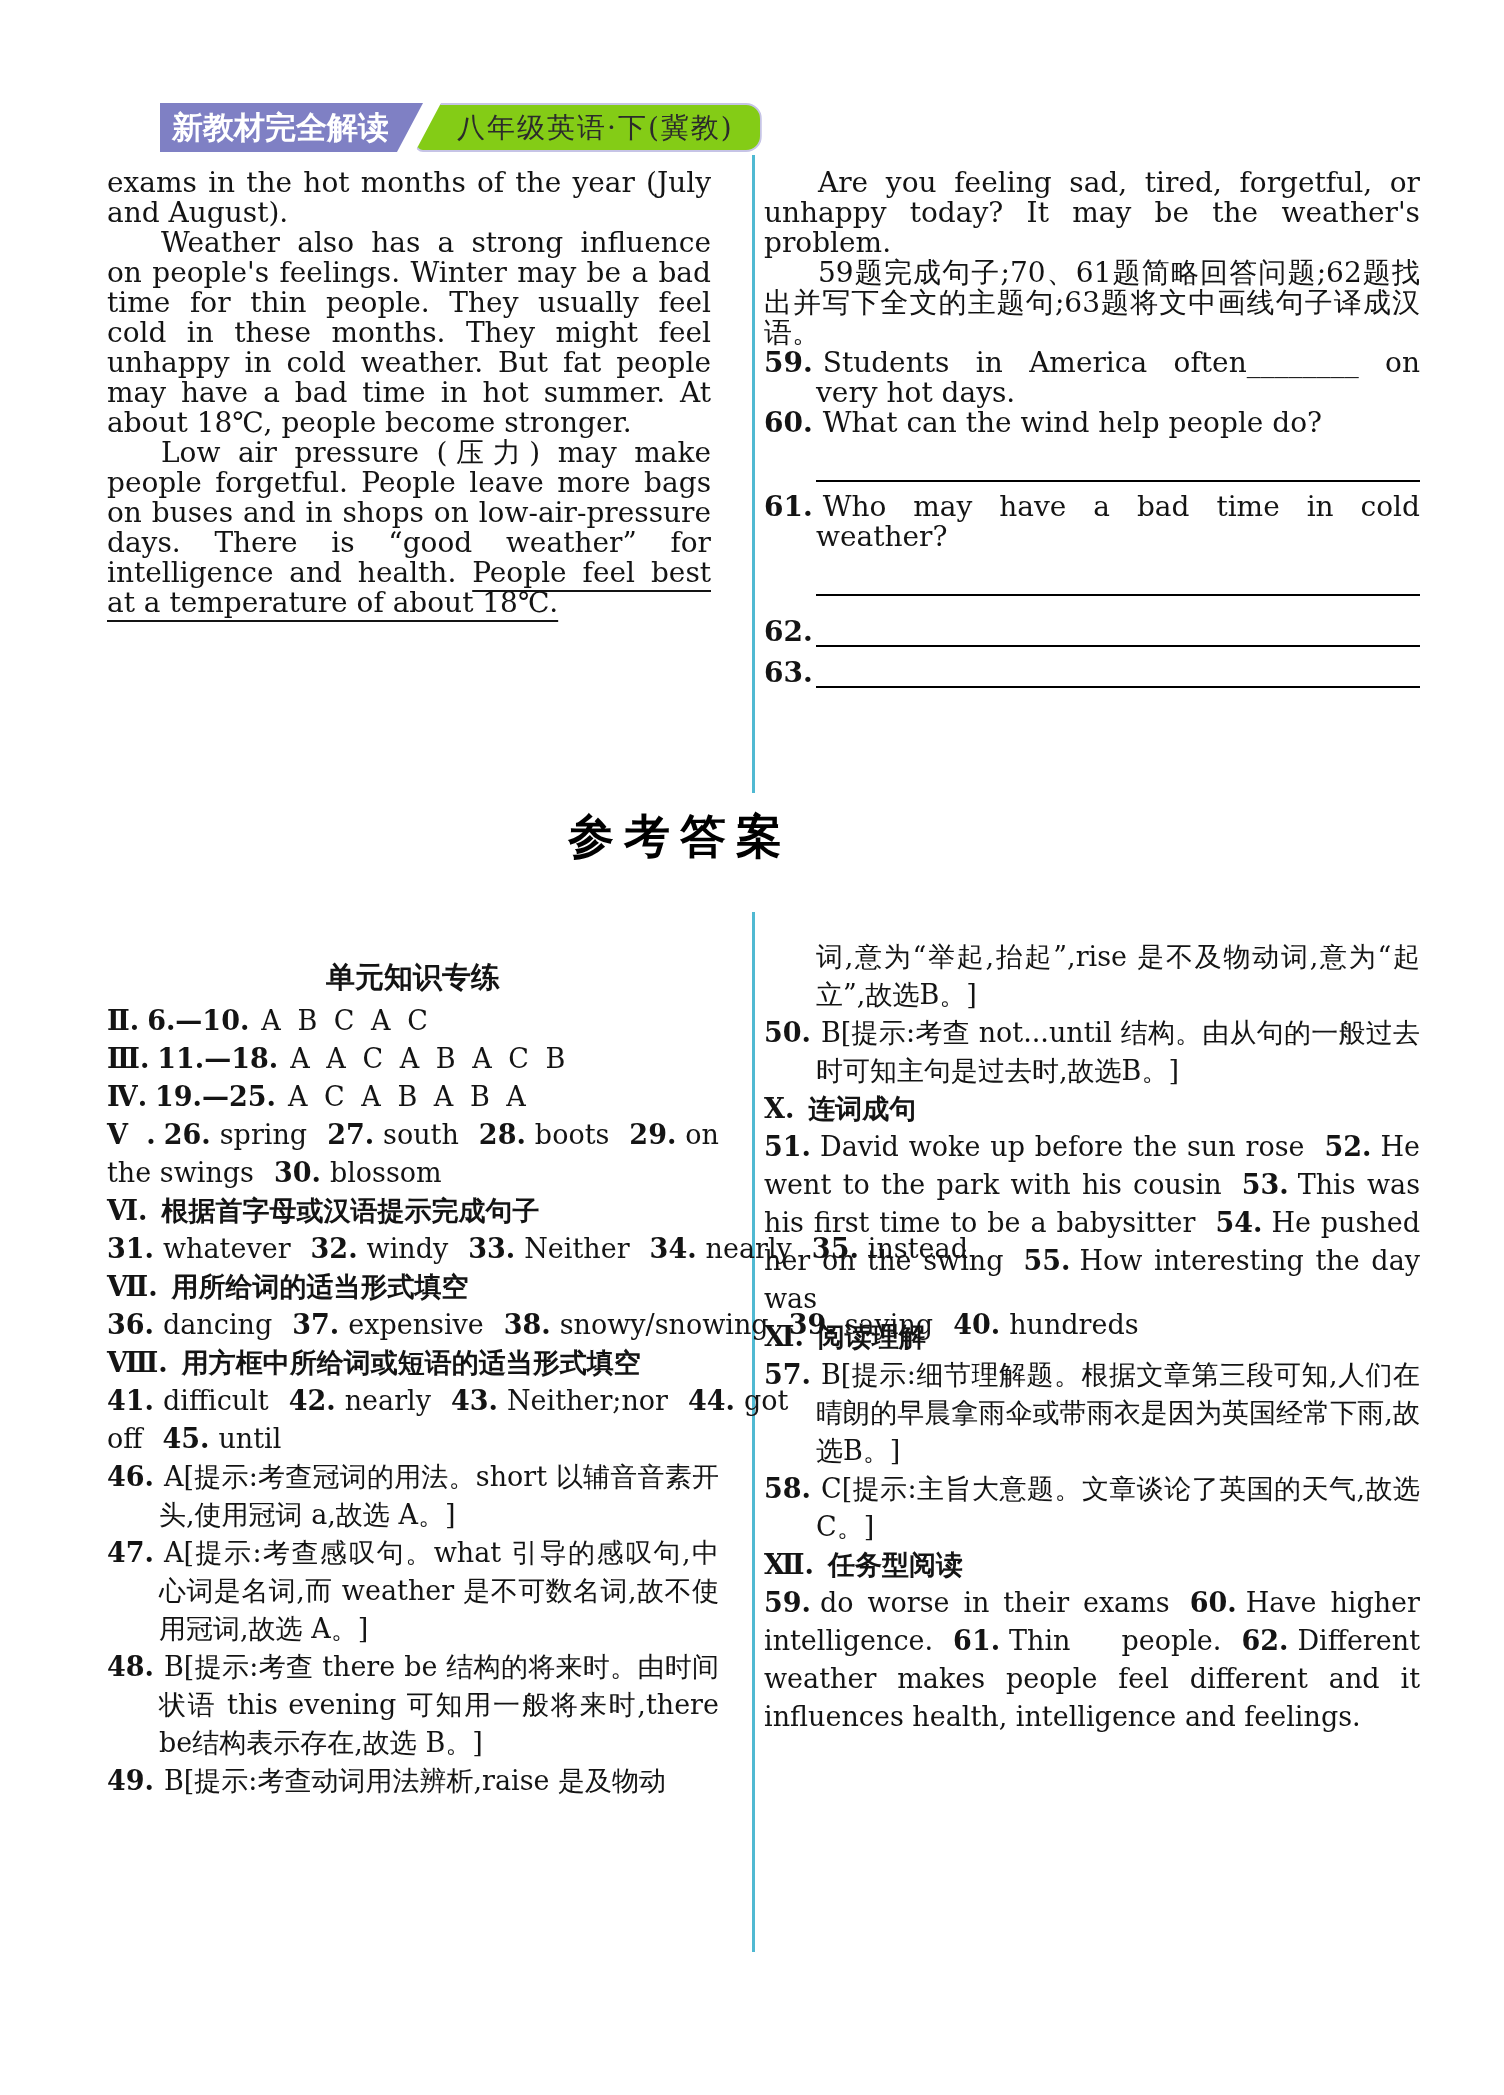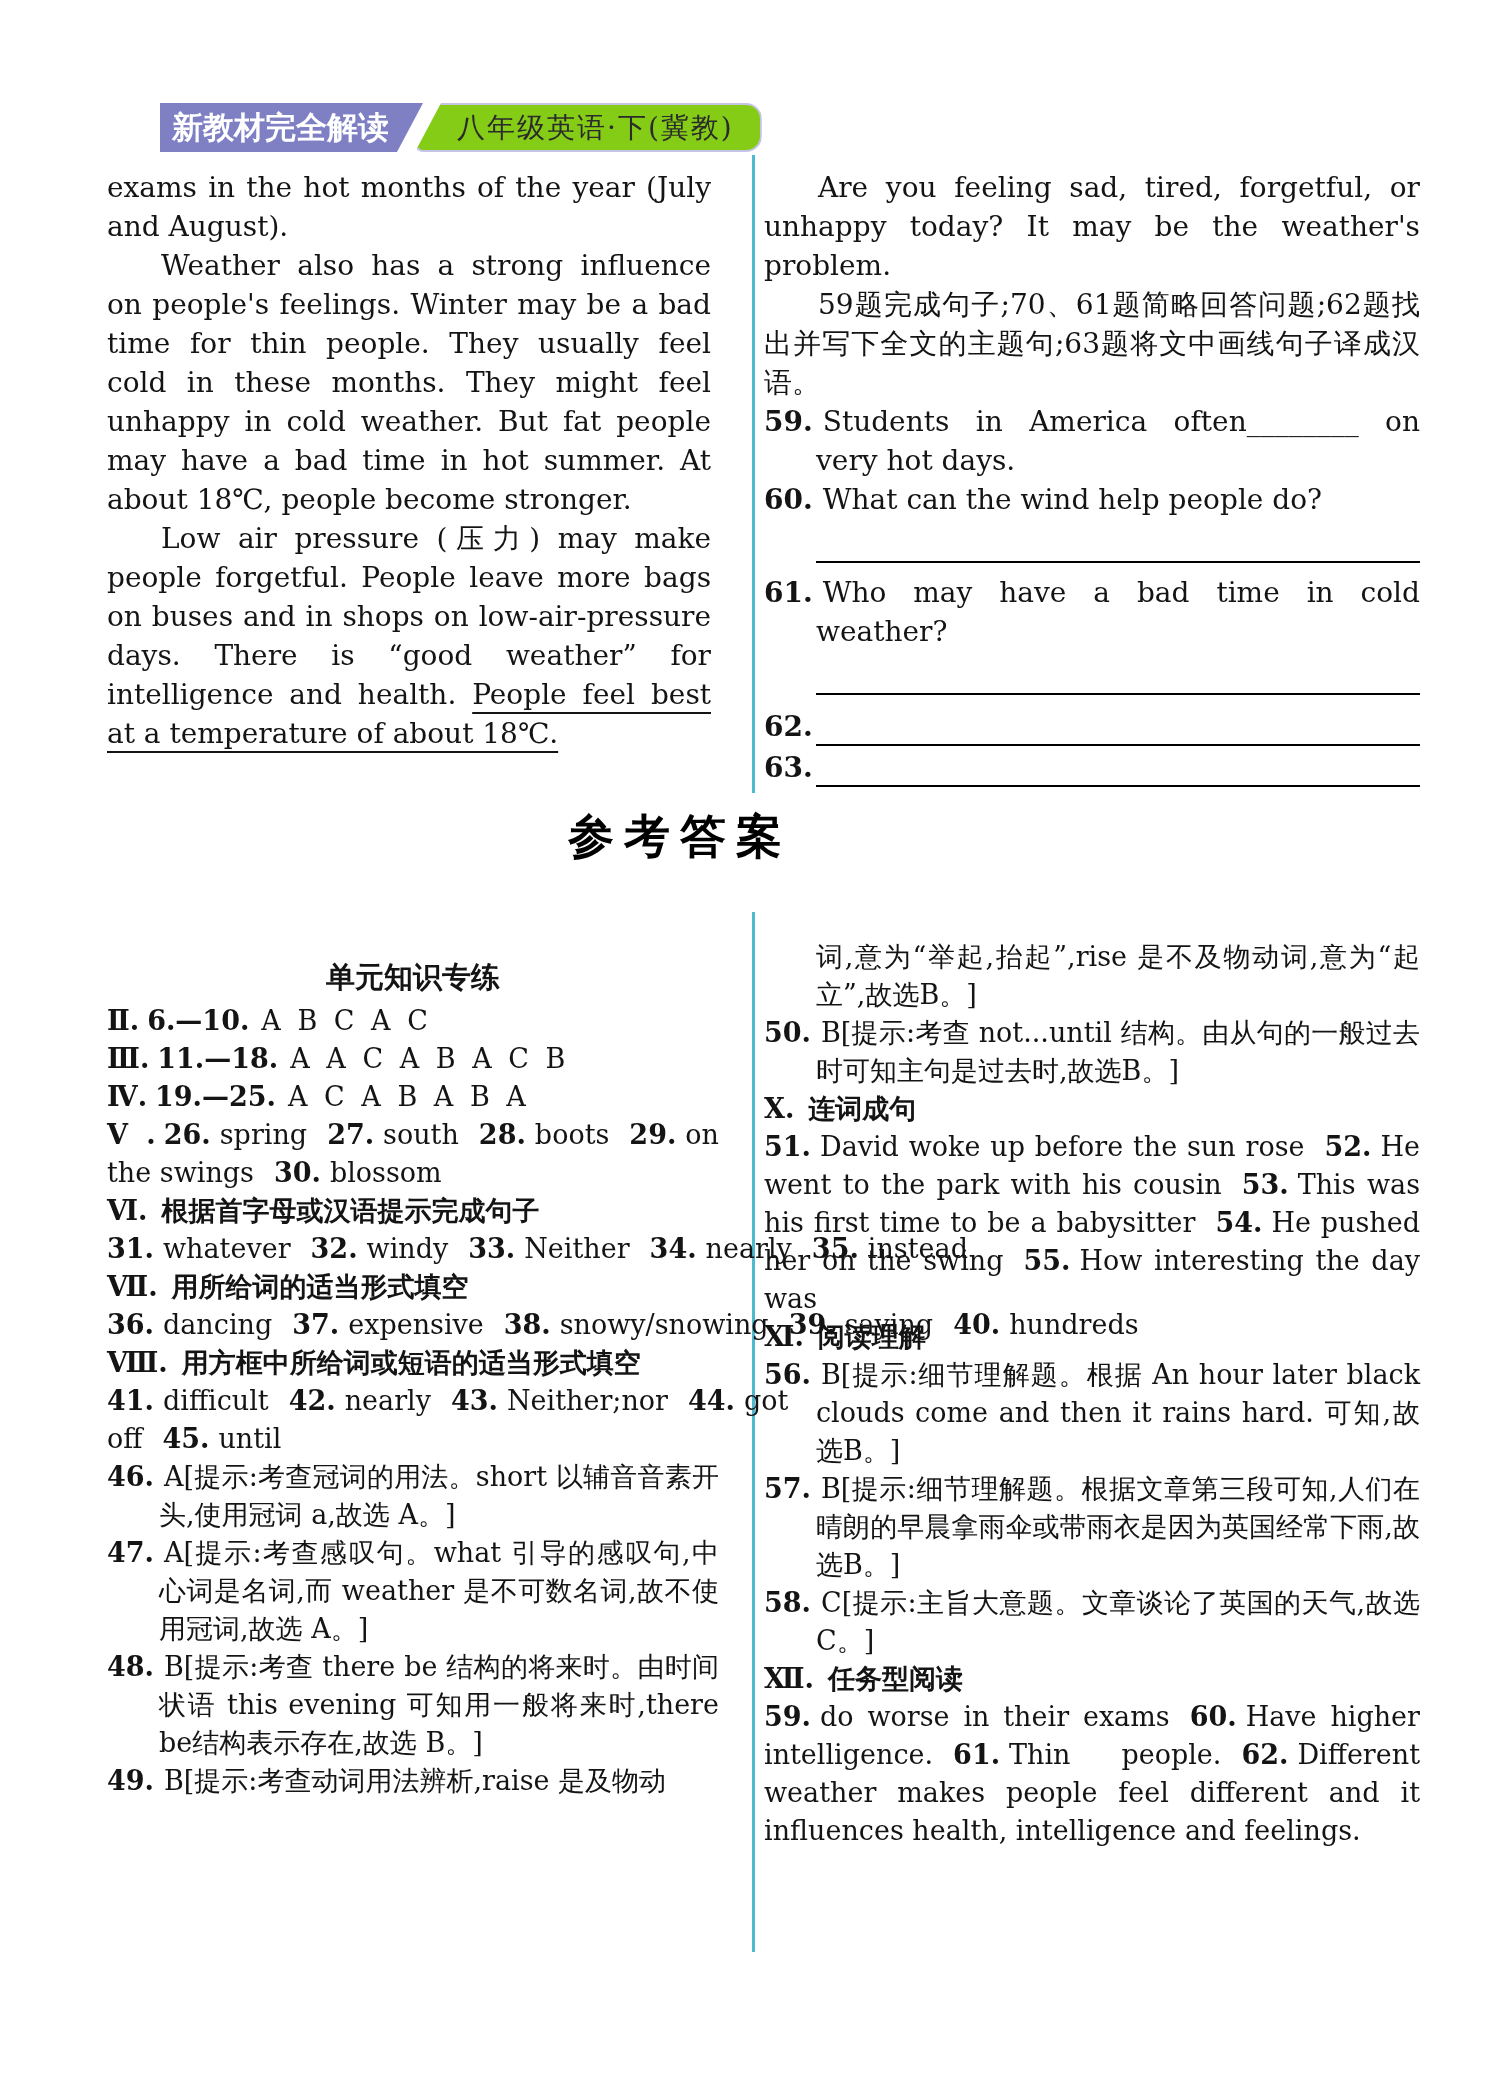--- a/index.html
+++ b/index.html
@@ -15,21 +15,21 @@
   .badge2{margin-left:-8px;background:#84cc16;border:2px solid #c6c4e6;border-radius:8px 16px 16px 8px;
           clip-path:polygon(26px 0,100% 0,100% 100%,0 100%);}
   .badge2 span{display:block;font-size:28px;line-height:45px;padding:0 26px 0 40px;color:#2b2b2b;letter-spacing:2px;}
 
   
   .vdiv{position:absolute;left:752px;width:3px;background:#50b9d2;}
   .vdiv-top{top:155px;height:638px;}
   .vdiv-bottom{top:912px;height:1040px;}
 
   
-  .reading{position:absolute;top:168px;left:0;width:1504px;display:flex;font-size:28px;line-height:39px;}
+  .reading{position:absolute;top:168px;left:0;width:1504px;display:flex;font-size:28px;line-height:30px;}
   .rleft{margin-left:107px;width:604px;}
   .rright{margin-left:53px;width:656px;}
   .reading p{margin:0;text-align:justify;}
   .ind{text-indent:54px;}
   .ul{text-decoration:underline;text-decoration-thickness:2px;text-underline-offset:8px;}
 
   .q{padding-left:52px;text-indent:-52px;text-align:justify;}
   .q b{font-weight:bold;}
   .q .t{margin-left:10px;}
   .ansline{margin:14px 0 10px 52px;height:28px;border-bottom:2px solid #000;}
@@ -143,21 +143,20 @@
       <div class="cont">词,意为“举起,抬起”,rise 是不及物动词,意为“起立”,故选B。]</div>
 
       <div class="item"><b>50.</b><span class="t">B[提示:考查 not...until 结构。由从句的一般过去时可知主句是过去时,故选B。]</span></div>
 
       <div class="row sect"><b class="rn">Ⅹ.</b><b class="stitle">连词成句</b></div>
 
       <div class="row flow"><span class="sg"><b>51.</b><span class="t">David woke up before the sun rose</span></span><span class="sg"><b>52.</b><span class="t">He went to the park with his cousin</span></span><span class="sg"><b>53.</b><span class="t">This was his first time to be a babysitter</span></span><span class="sg"><b>54.</b><span class="t">He pushed her on the swing</span></span><span class="sg"><b>55.</b><span class="t">How interesting the day was</span></span></div>
 
       <div class="row sect"><b class="rn">Ⅺ.</b><b class="stitle">阅读理解</b></div>
 
-      <div class="item"><b>56.</b><span class="t">B[提示:细节理解题。根据 An hour later black clouds come and then it rains hard. 可知,故选B。]</span></div>
       <div class="item"><b>57.</b><span class="t">B[提示:细节理解题。根据文章第三段可知,人们在晴朗的早晨拿雨伞或带雨衣是因为英国经常下雨,故选B。]</span></div>
       <div class="item"><b>58.</b><span class="t">C[提示:主旨大意题。文章谈论了英国的天气,故选 C。]</span></div>
 
       <div class="row sect"><b class="rn">Ⅻ.</b><b class="stitle">任务型阅读</b></div>
 
       <div class="row flow"><span class="sg"><b>59.</b><span class="t">do worse in their exams</span></span><span class="sg"><b>60.</b><span class="t">Have higher intelligence.</span></span><span class="sg"><b>61.</b><span class="t">Thin people.</span></span><span class="sg"><b>62.</b><span class="t">Different weather makes people feel different and it influences health, intelligence and feelings.</span></span></div>
 
     </div>
 
   </div>

